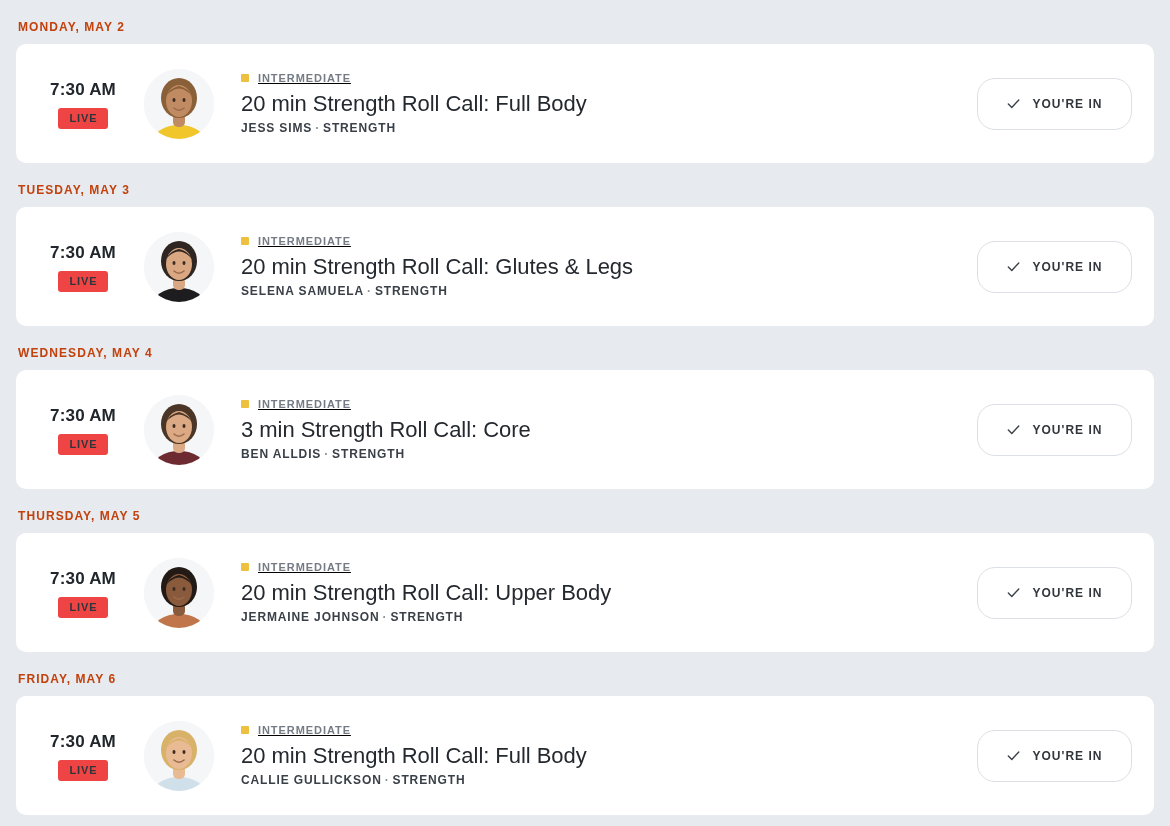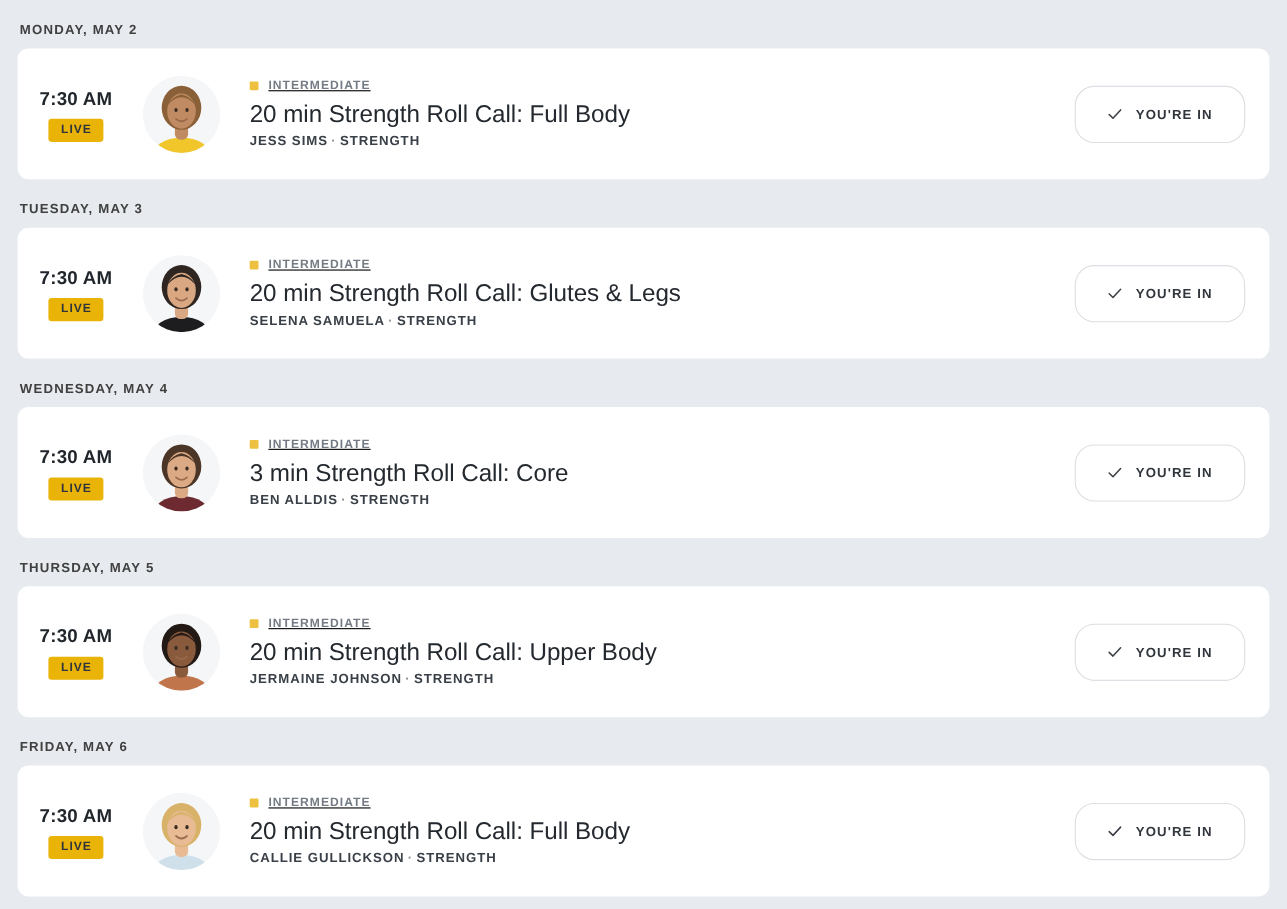--- a/index.html
+++ b/index.html
@@ -21,34 +21,34 @@
     padding: 0 16px;
   }
 
   
   .day-group { width: 100%; }
 
   .day-header {
     font-size: 12px;
     font-weight: 700;
     letter-spacing: 0.09em;
-    color: #404040;
+    color: #c2410c;
     text-transform: uppercase;
     padding: 20px 2px 9px 2px;
     line-height: 15px;
   }
 
   
   .class-card {
     background: #ffffff;
     border-radius: 10px;
     height: 119px;
     display: flex;
     align-items: center;
-    padding: 0 22px 0 10px;
+    padding: 0 22px 0 24px;
   }
 
   
   .time-col {
     width: 86px;
     flex: 0 0 86px;
     display: flex;
     flex-direction: column;
     align-items: center;
     justify-content: center;
@@ -58,21 +58,21 @@
     font-size: 17px;
     font-weight: 700;
     color: #21262c;
     letter-spacing: 0.012em;
     line-height: 22px;
     white-space: nowrap;
   }
 
   .live-badge {
     margin-top: 7px;
-    background: #eab308;
+    background: #ef4444;
     color: #30353c;
     font-size: 11px;
     font-weight: 700;
     letter-spacing: 0.08em;
     border-radius: 3px;
     padding: 4px 11px 4px 12px;
     line-height: 13px;
   }
 
   

